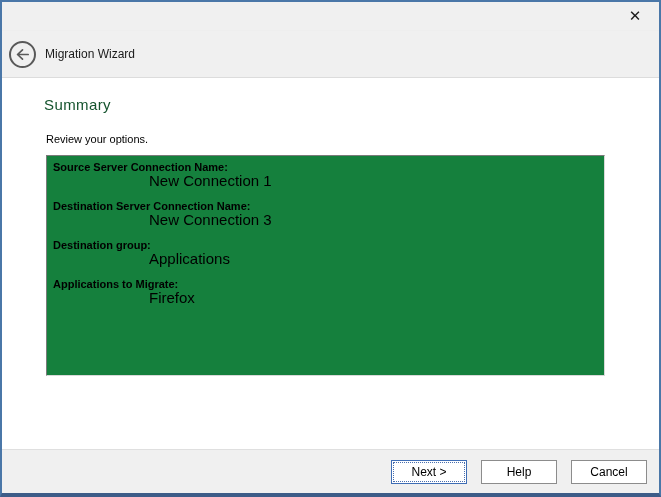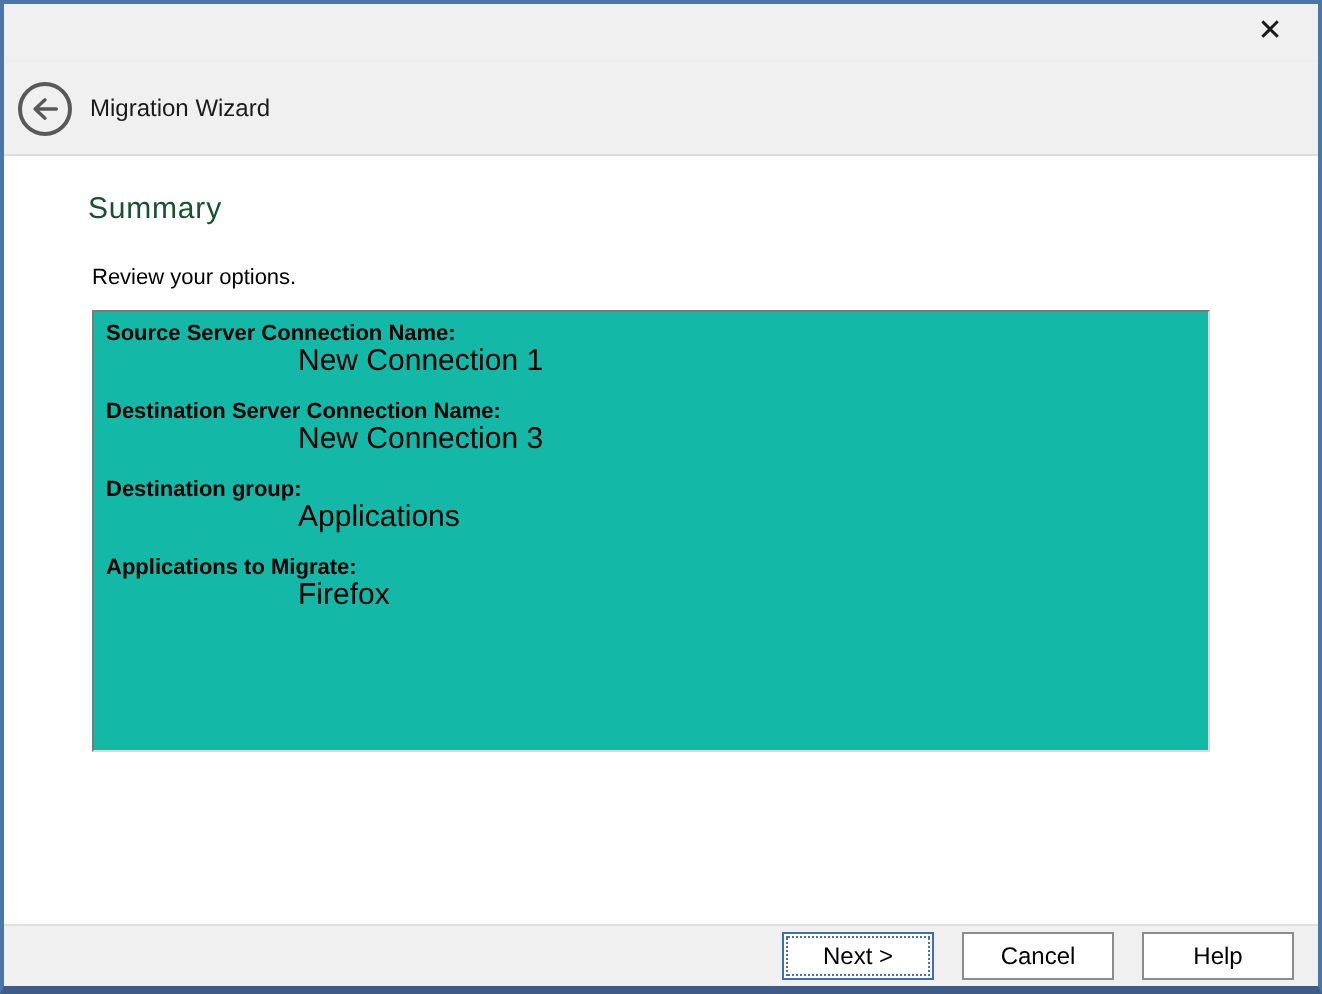--- a/index.html
+++ b/index.html
@@ -46,32 +46,32 @@
   .wizard-title { margin-left: 9px; font-size: 12px; color: #1a1a1a; }
   
   .content { flex: 1; background: #fff; padding: 18px 0 0 44px; }
   .page-title {
     font-size: 15px; font-weight: normal;
     color: #14532d; letter-spacing: 0.4px; margin-left: -2px;
   }
   .subtitle { font-size: 11px; margin-top: 20px; }
   .summary-box {
     width: 559px; height: 221px; margin-top: 10px;
-    background: #14b8a6;
+    background: #15803d;
     border: 1px solid #d9d9d9;
     border-top-color: #7a7a7a; border-left-color: #7a7a7a;
     padding: 5px 6px; overflow: hidden;
   }
   .entry { margin-bottom: 13px; }
   .entry-label { font-size: 11px; font-weight: bold; line-height: 13px; }
   .entry-value { font-size: 15px; line-height: 13px; padding-left: 96px; }
   .footnote { font-size: 11px; margin-top: 10px; margin-left: 1px; }
   
   .footer {
-    height: 31px; background: #f0f0f0;
+    height: 44px; background: #f0f0f0;
     border-top: 1px solid #dfdfdf;
     display: flex; align-items: center; justify-content: flex-end;
     gap: 14px; padding-right: 12px; flex: none;
   }
   .btn {
     width: 76px; height: 24px;
     font-family: inherit; font-size: 12px; color: #000;
     background: #ffffff; border: 1px solid #8c8c8c;
     cursor: pointer;
   }
@@ -121,17 +121,17 @@
       <div class="entry">
         <div class="entry-label">Applications to Migrate:</div>
         <div class="entry-value">Firefox</div>
       </div>
     </div>
 
   </div>
 
   <div class="footer">
     <button class="btn btn-default">Next &gt;</button>
+    <button class="btn">Help</button>
     <button class="btn">Cancel</button>
-    <button class="btn">Help</button>
   </div>
 
 </div>
 
 </body></html>

